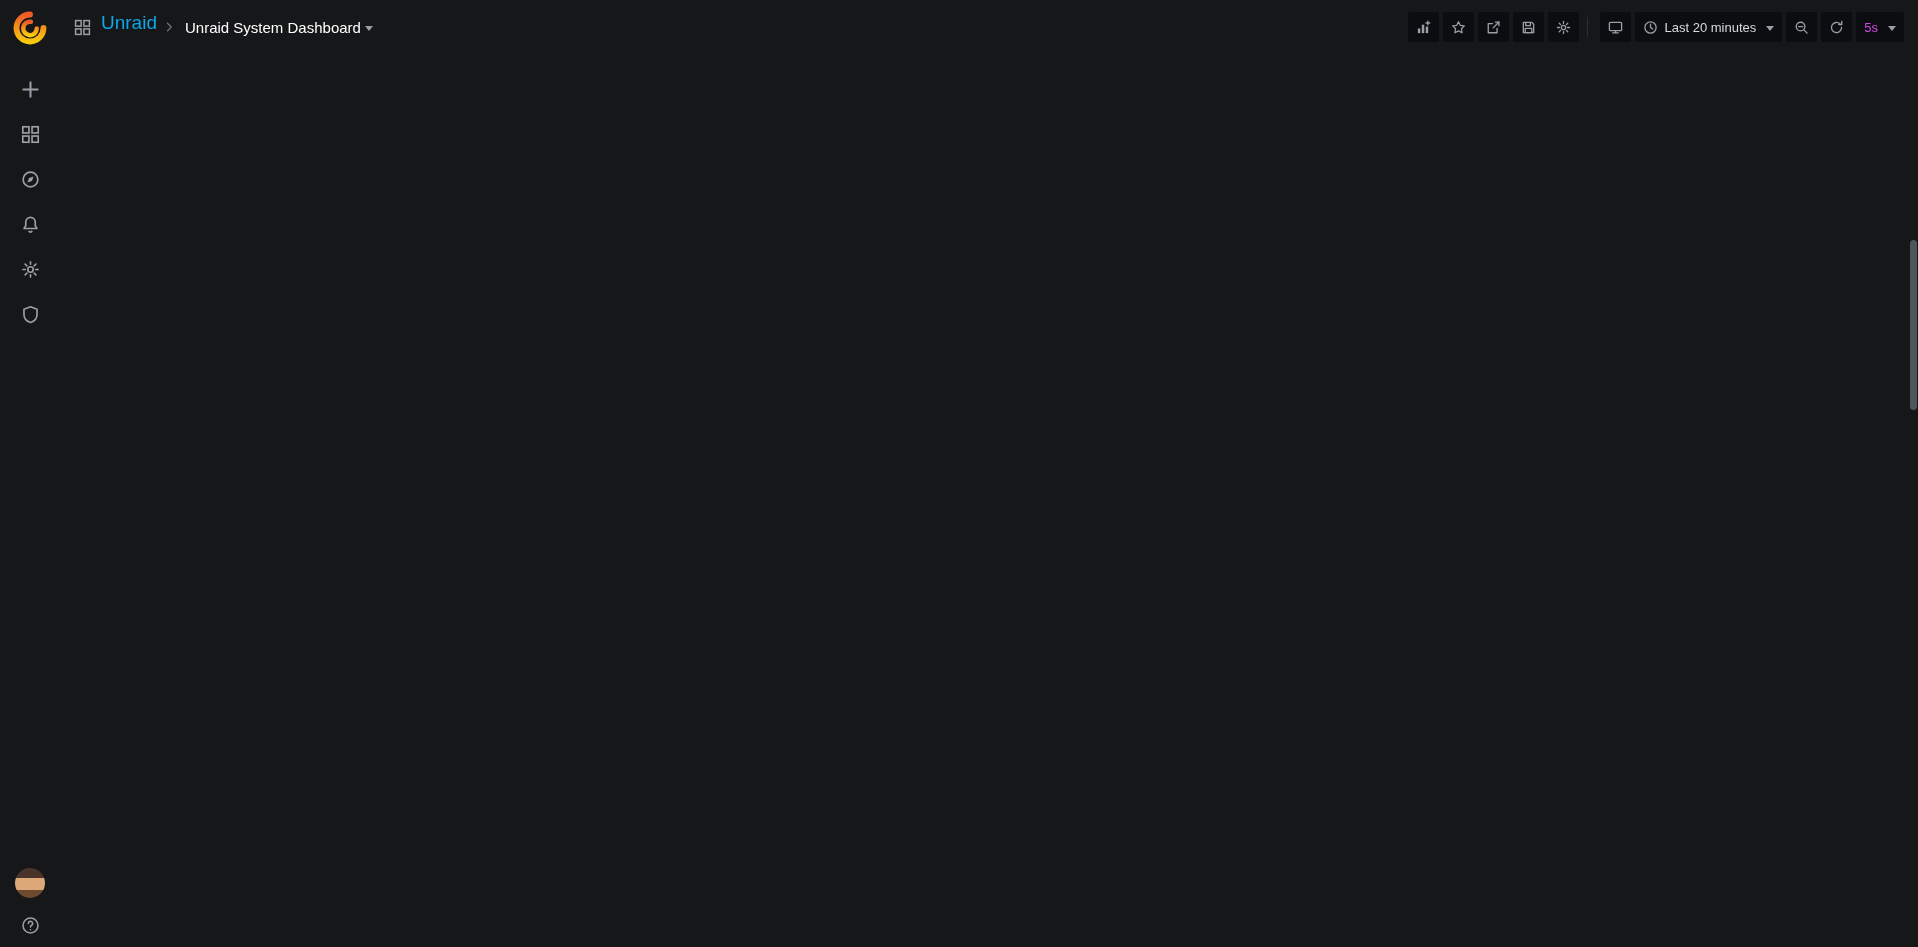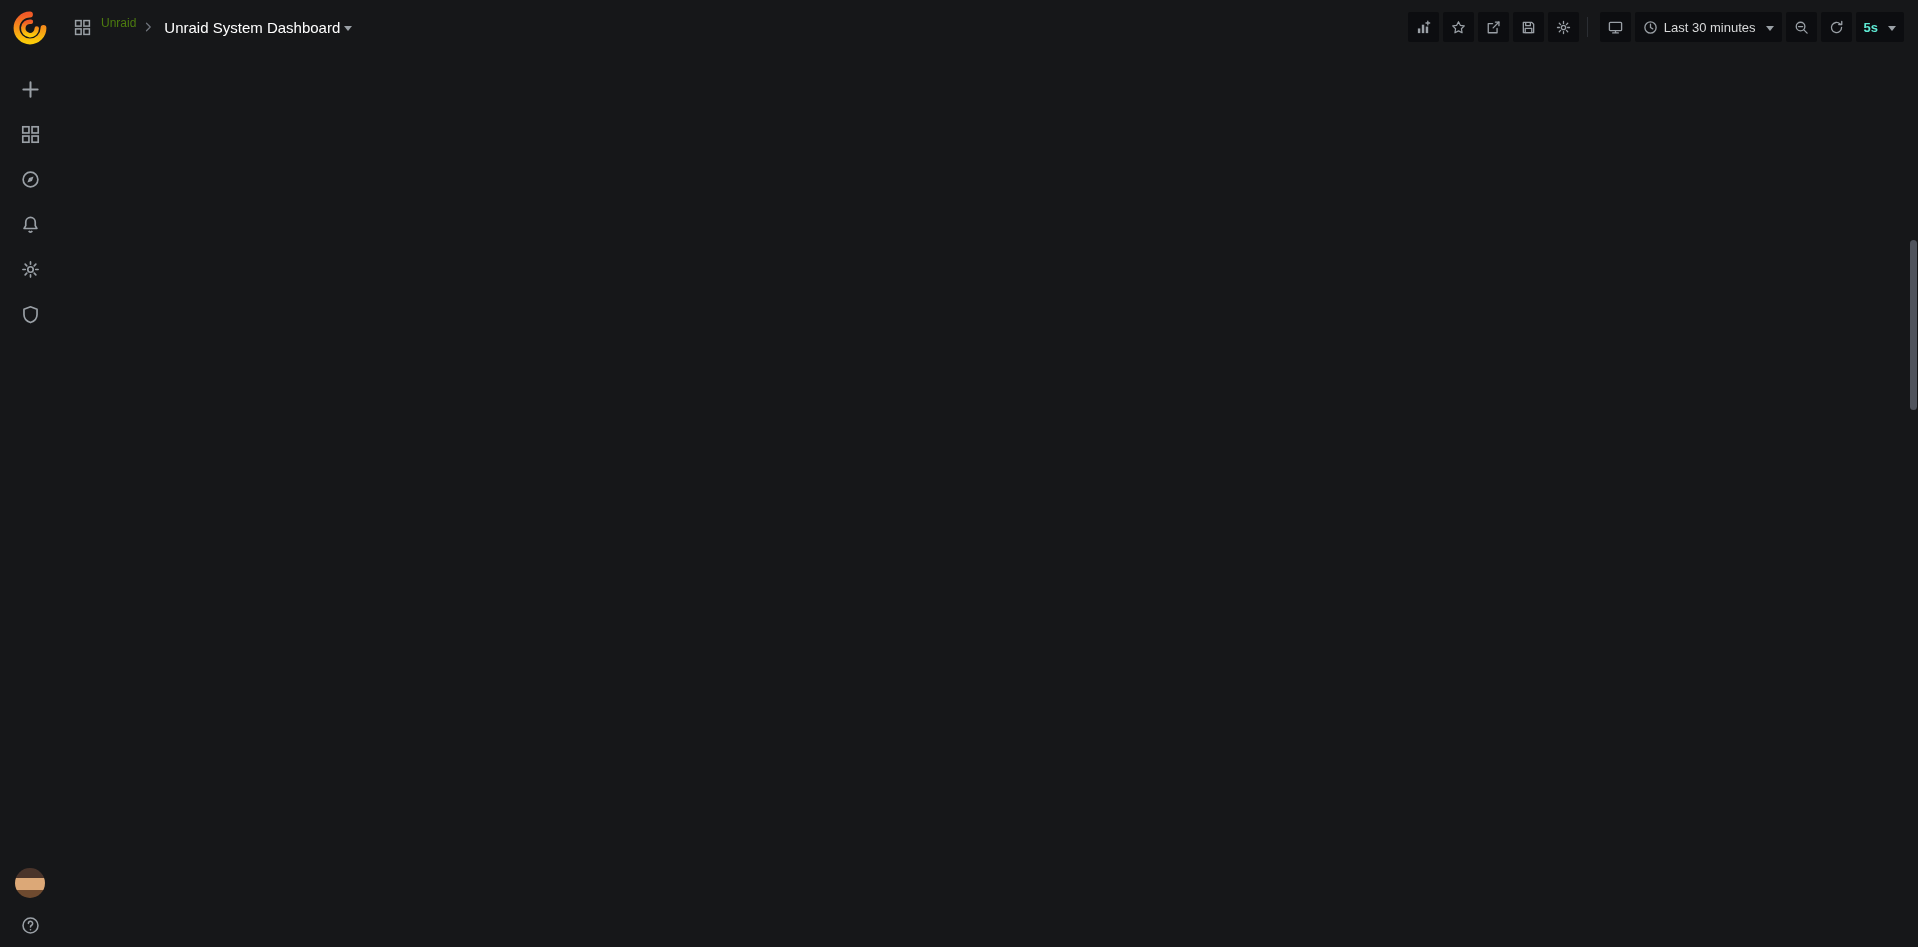--- a/index.html
+++ b/index.html
@@ -16,31 +16,31 @@
 .s-btn svg{width:19px;height:19px}
 .s-spacer{flex:1}
 .s-bottom{display:flex;flex-direction:column;gap:18px;align-items:center}
 .avatar{width:30px;height:30px;border-radius:50%;display:block;
   background:linear-gradient(180deg,#4a342a 0 32%,#dca877 32% 72%,#6e4a2f 72%)}
 
 .main{flex:1;display:flex;flex-direction:column;min-width:0}
 .navbar{height:54px;flex:none;display:flex;align-items:center;padding:0 14px;background:#161719}
 .nb-ico{color:#9aa0a6;display:flex}
 .nb-ico svg{width:17px;height:17px}
-.nb-org{color:#4d7c0f;font-size:12px;margin:0 4px 8px 10px}
+.nb-org{color:#0ea5e9;font-size:19px;margin:0 4px 8px 10px}
 .nb-sep{color:#70757d;display:flex;margin:0 2px}
 .nb-sep svg{width:12px;height:12px}
 .nb-title{color:#fff;font-size:15px;margin-left:8px}
 .caret{display:inline-block;width:0;height:0;border:4px solid transparent;border-top:5px solid #9aa0a6;transform:translateY(3px);margin-left:4px}
 .nb-right{margin-left:auto;display:flex;align-items:center}
 .nav-btn{display:inline-flex;align-items:center;gap:6px;padding:0 8px;height:30px;background:#0c0d10;border-radius:2px;color:#9aa0a6;margin-left:4px;font-size:13px}
 .nav-btn svg{width:15px;height:15px}
 .nav-btn .lbl{color:#d8d9da}
 .nav-sep{width:1px;height:20px;background:#2b2e33;margin:0 8px}
-.orange{color:#5eead4;font-weight:700}
+.orange{color:#d946ef;font-weight:400}
 
 .dash{flex:1;min-height:0;overflow:hidden;padding:6px 16px 0}
 .var-row{display:flex;gap:8px;align-items:center;margin:2px 0 10px;flex-wrap:nowrap}
 .links-row{display:flex;gap:10px;margin:0 0 12px}
 .sec{display:flex;align-items:center;gap:7px;margin:12px 0 8px;font-size:15px;font-weight:700;color:#e2e3e5}
 .sec svg{width:11px;height:11px;color:#aab;transform:translateY(1px)}
 
 .grid{display:grid;gap:8px}
 .ups-grid{grid-template-columns:742px 220px 222px 136px 224px 1fr;grid-template-rows:1fr 1fr 1fr;height:258px}
 .cpu-grid{grid-template-columns:536px 532px 226px 1fr;grid-template-rows:1fr 1fr;height:282px}
@@ -263,21 +263,21 @@
         <span class="nav-sep"></span>
         <button class="nav-btn">
             <svg>
               <use href="#ic-monitor"></use>
             </svg>
           </button>
         <button class="nav-btn">
             <svg>
               <use href="#ic-clock"></use>
             </svg>
-            <span class="lbl">Last 30 minutes</span>
+            <span class="lbl">Last 20 minutes</span>
             <span class="caret"></span>
           </button>
         <button class="nav-btn">
             <svg>
               <use href="#ic-zoomout"></use>
             </svg>
           </button>
         <button class="nav-btn">
             <svg>
               <use href="#ic-refresh"></use>

